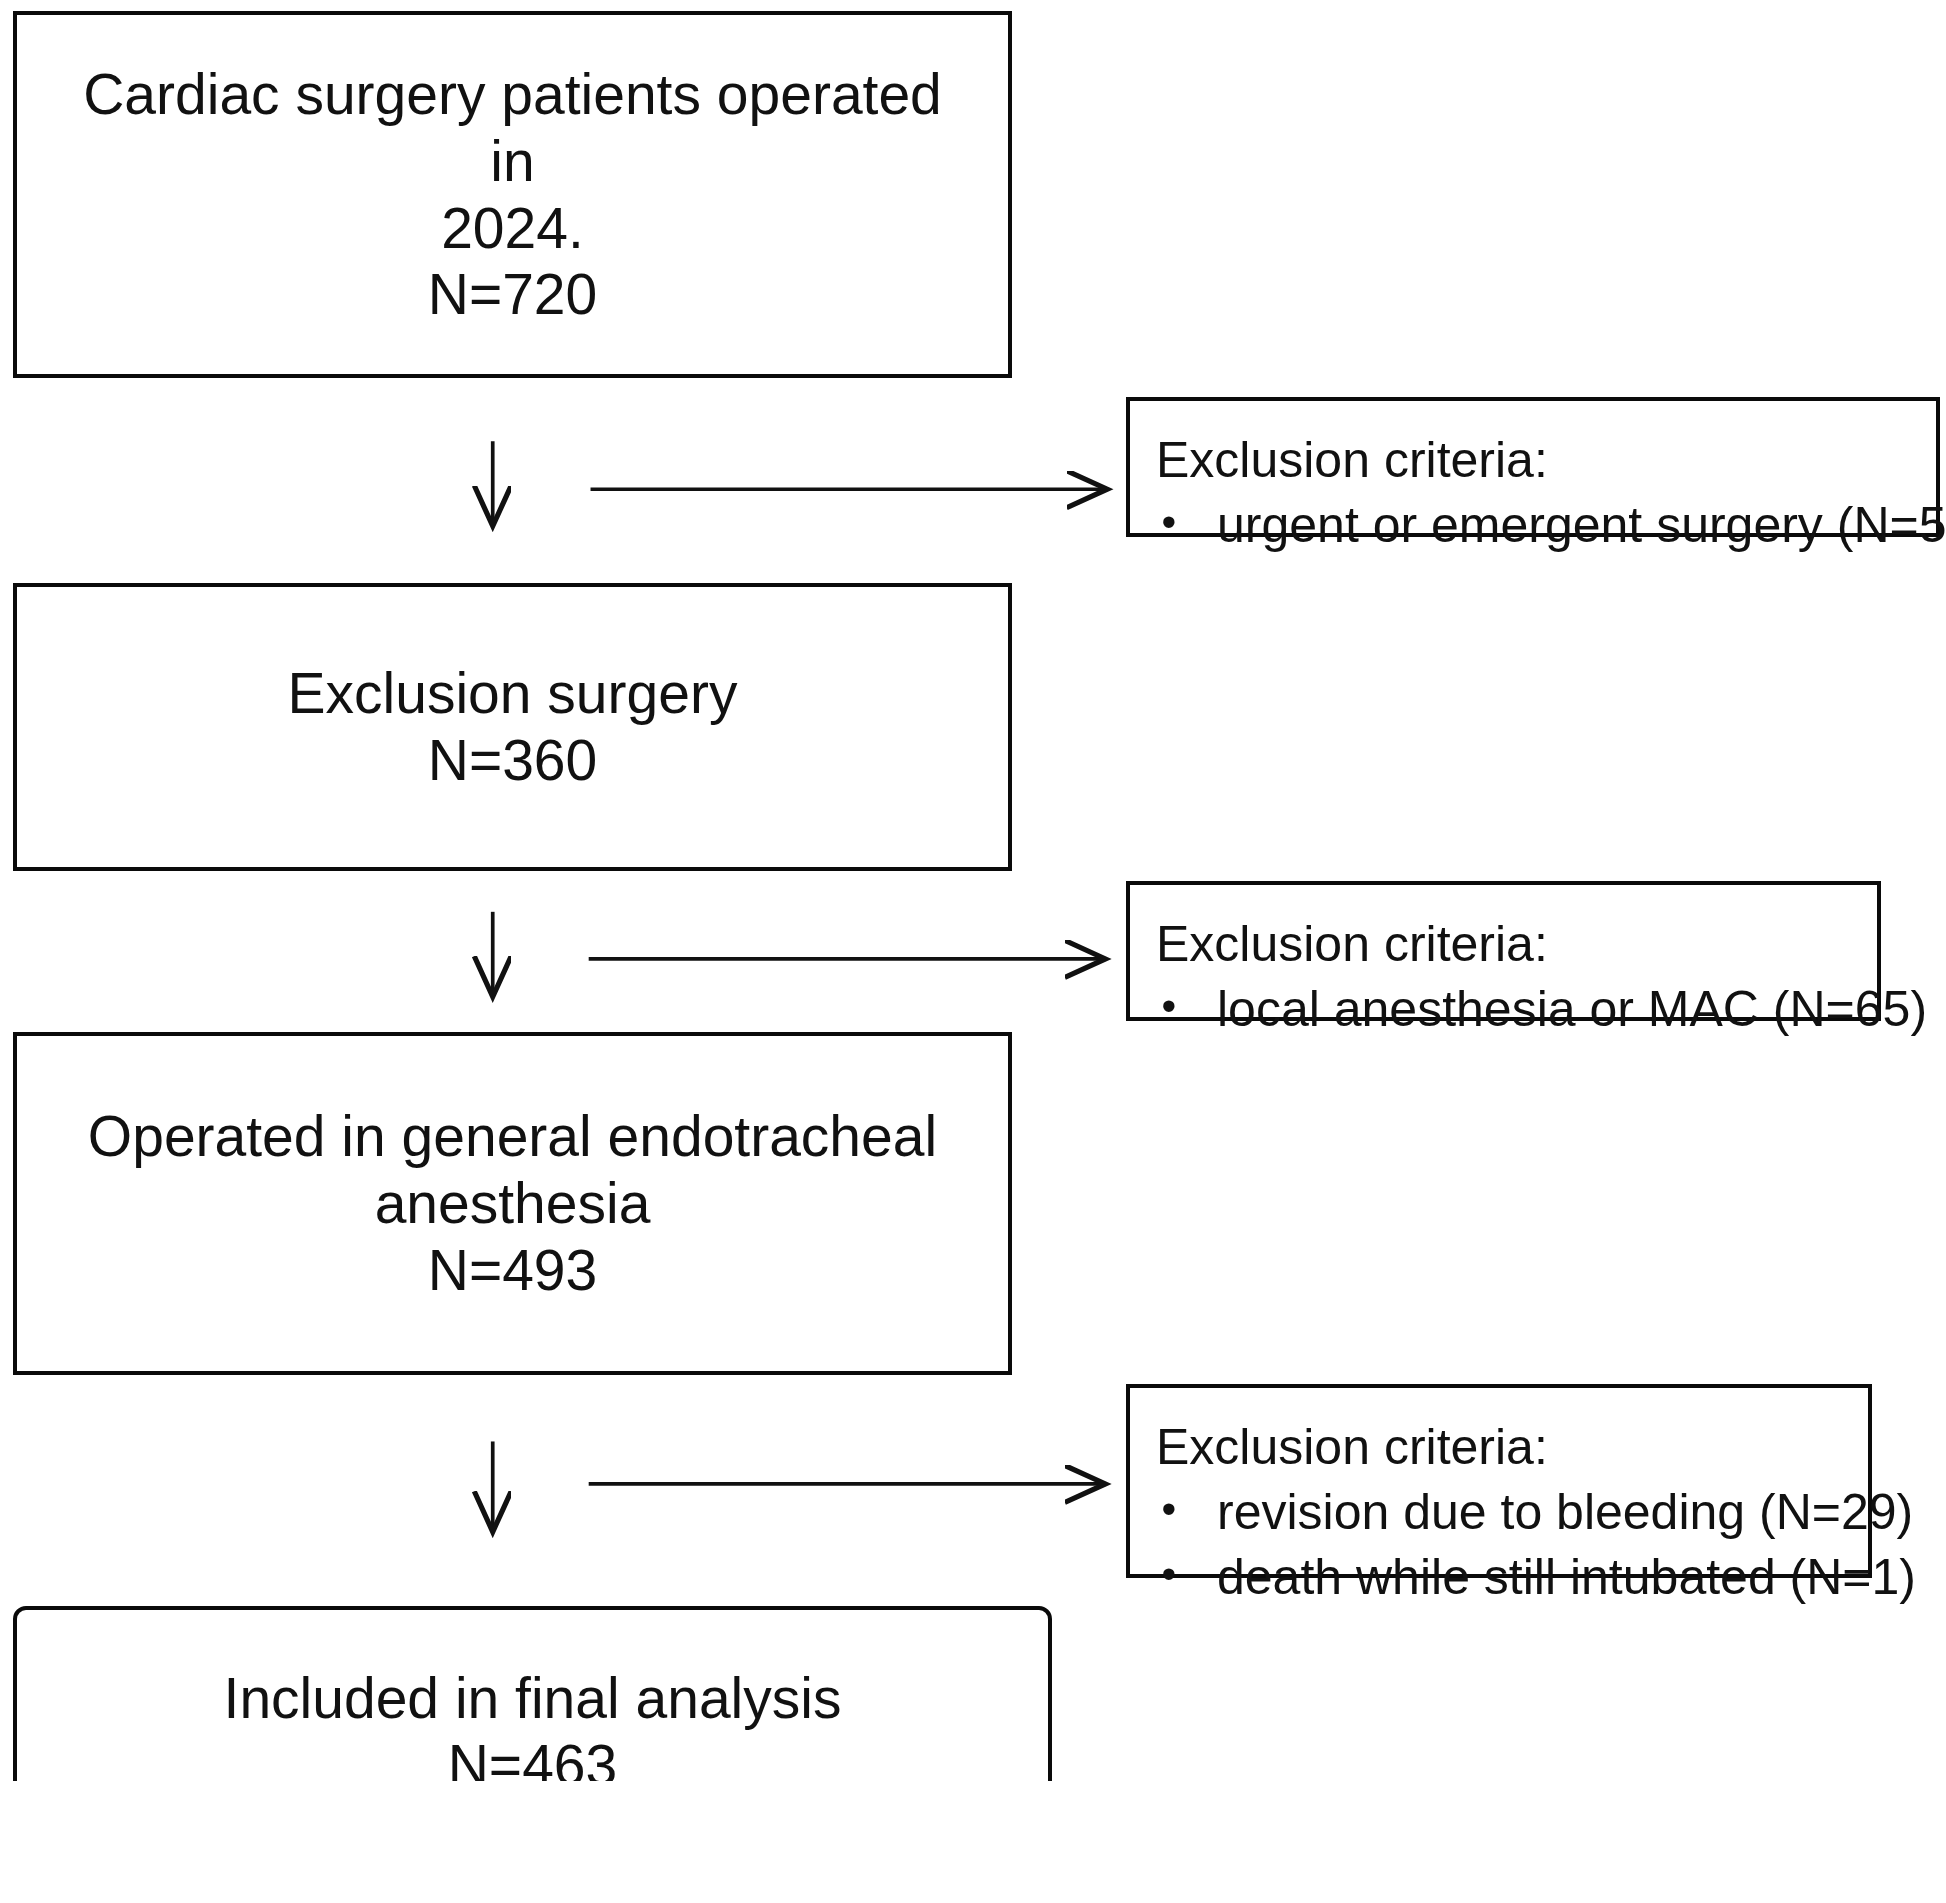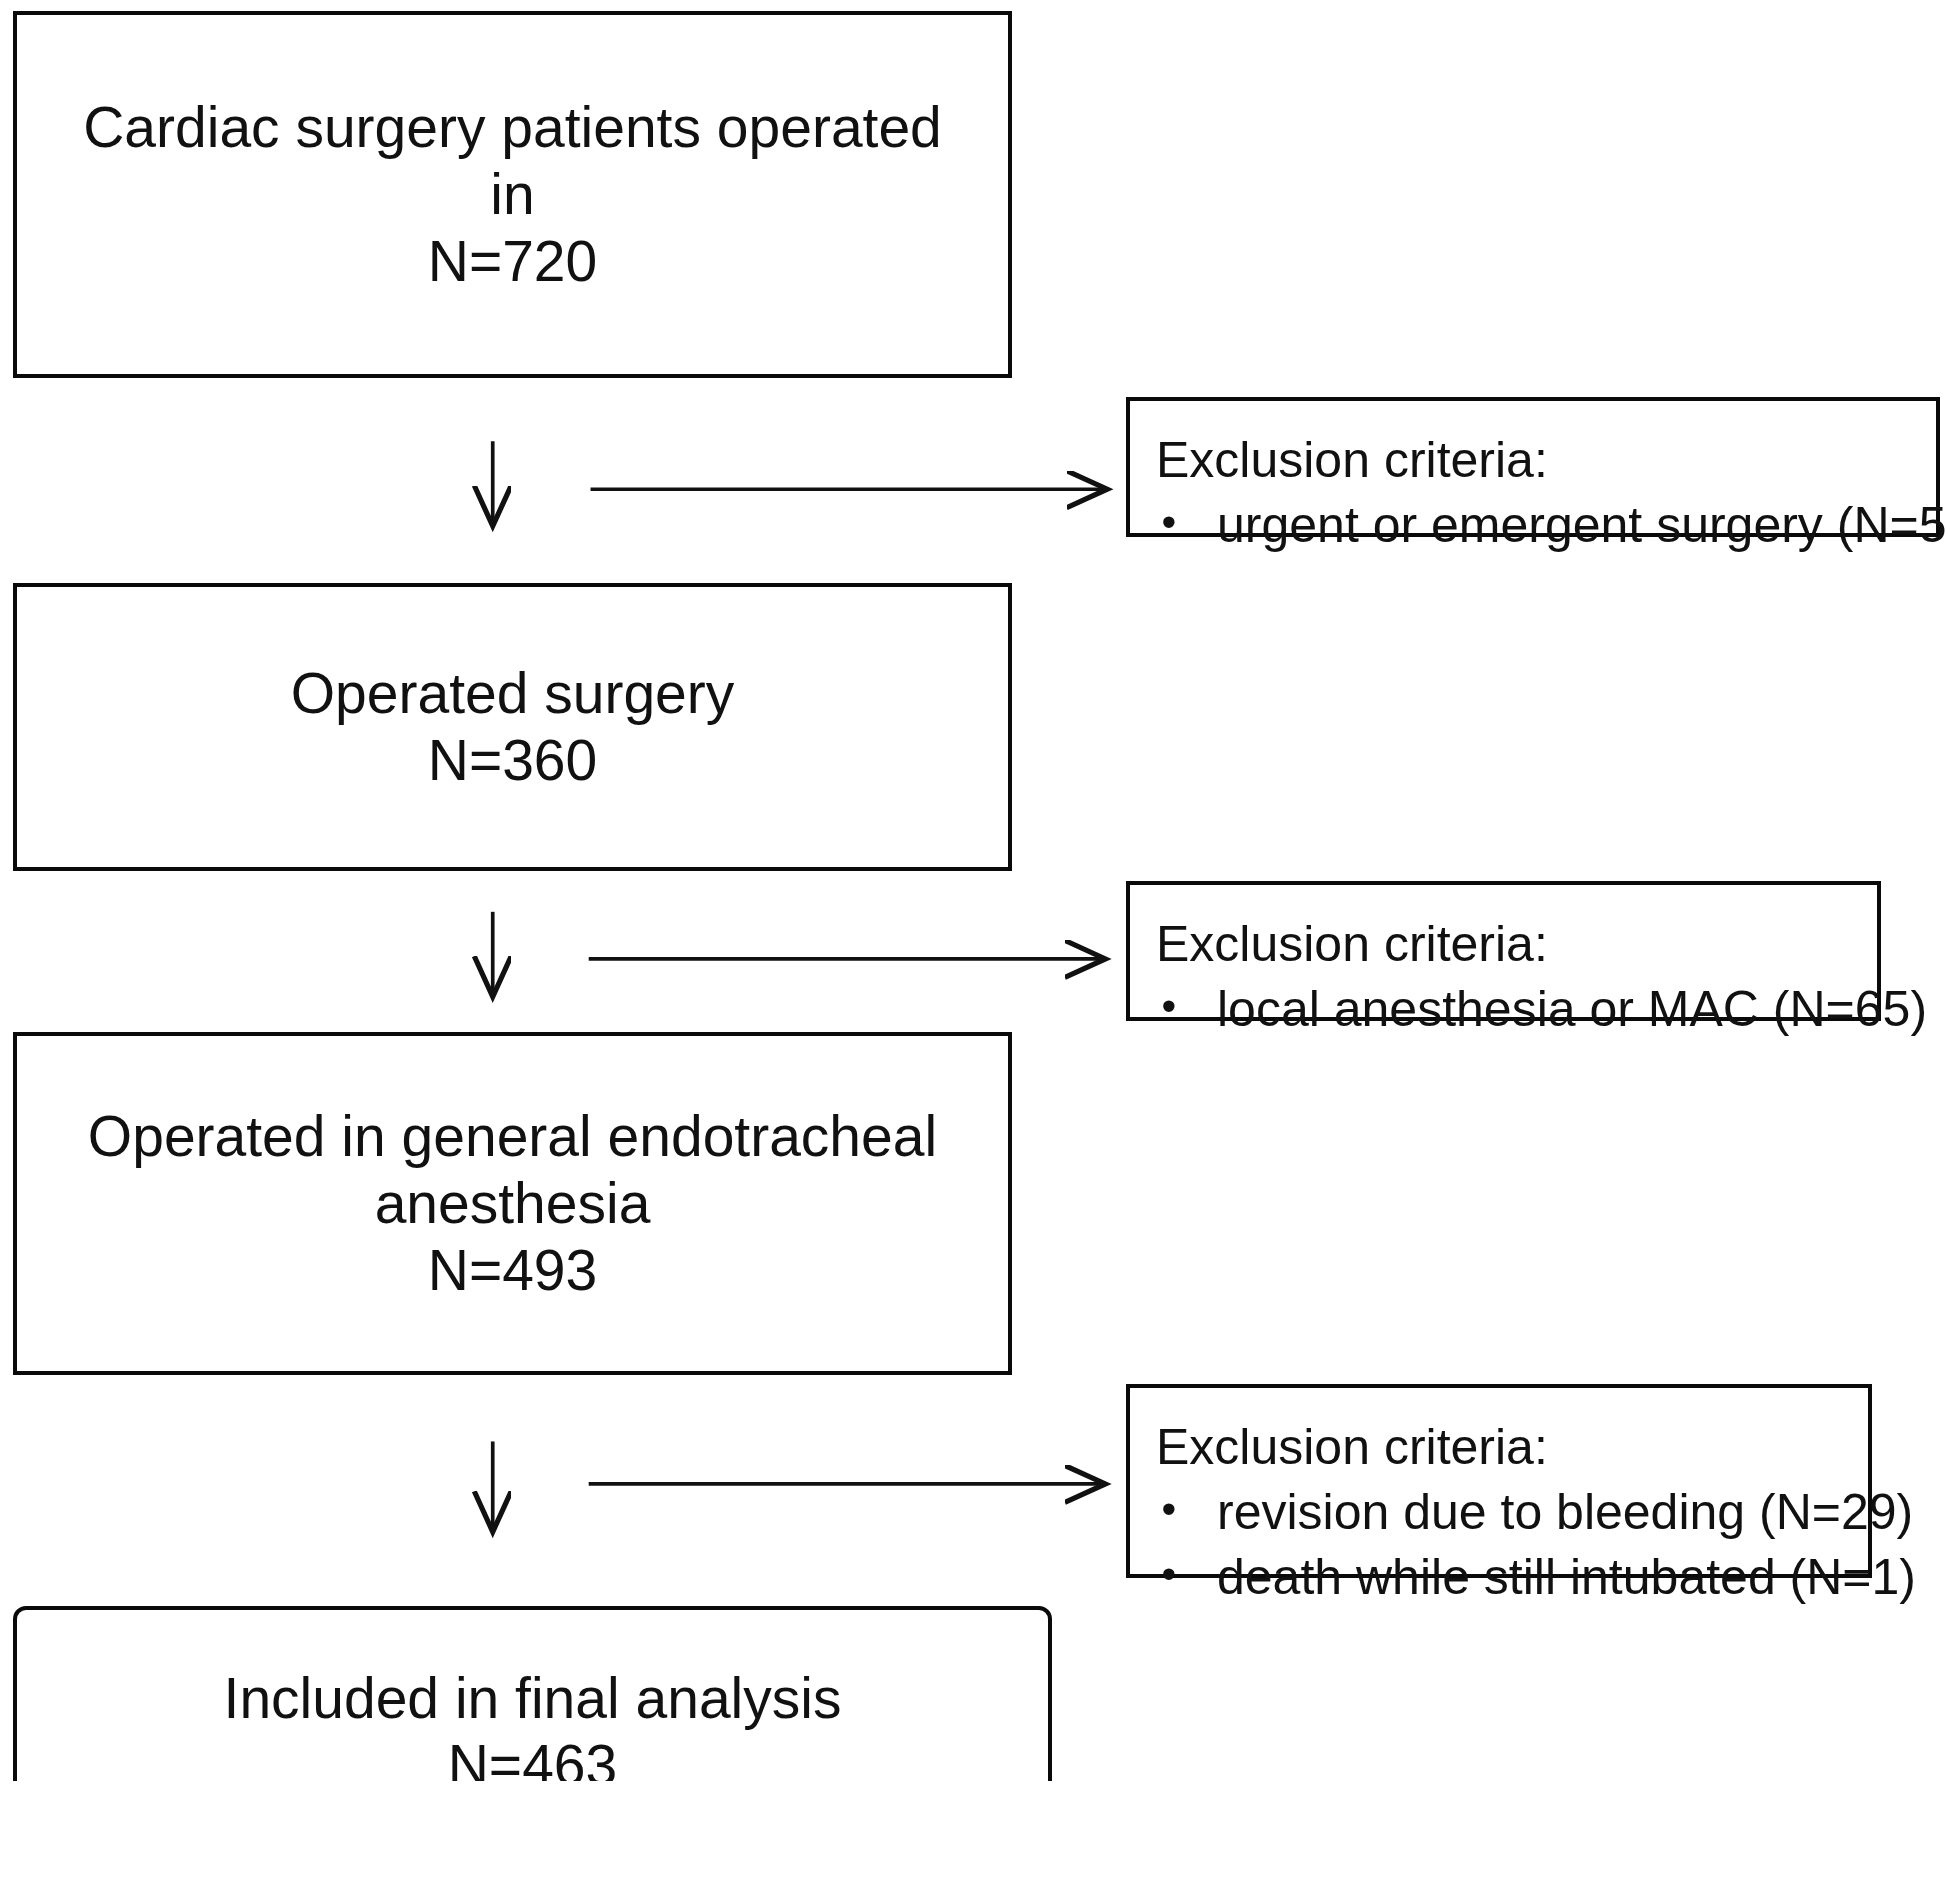--- a/index.html
+++ b/index.html
@@ -81,27 +81,28 @@
   }
 </style>
 </head>
 <body>
 
 <div id="canvas">
 
   <div class="flow-box" style="left:13px; top:11px; width:999px; height:367px;">
     <div class="inner">
       <span class="line">Cardiac surgery patients operated in</span>
+      <span class="line">2024.</span>
       <span class="line">N=720</span>
     </div>
   </div>
 
   <div class="flow-box" style="left:13px; top:583px; width:999px; height:288px;">
     <div class="inner">
-      <span class="line">Operated surgery</span>
+      <span class="line">Exclusion surgery</span>
       <span class="line">N=360</span>
     </div>
   </div>
 
   <div class="flow-box" style="left:13px; top:1032px; width:999px; height:343px;">
     <div class="inner">
       <span class="line">Operated in general endotracheal</span>
       <span class="line">anesthesia</span>
       <span class="line">N=493</span>
     </div>

